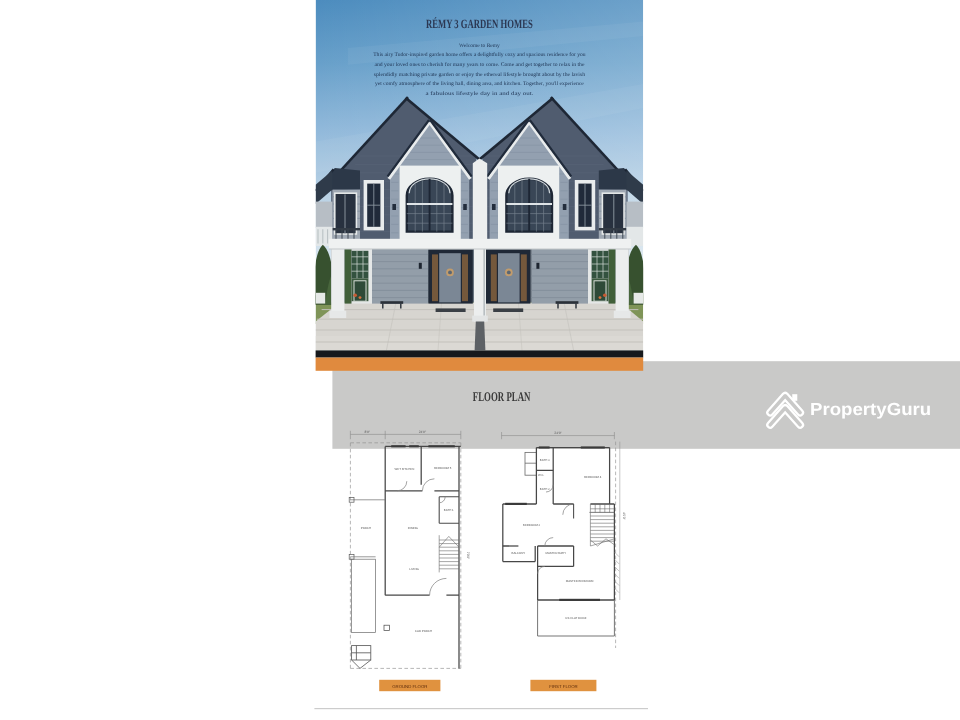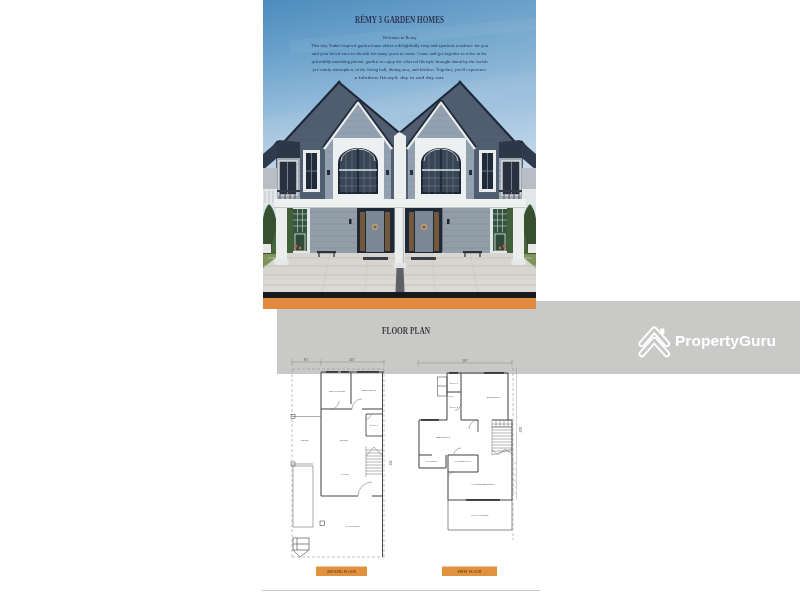--- a/index.html
+++ b/index.html
@@ -286,21 +286,21 @@
   <text x="399.5" y="71" textLength="174" lengthAdjust="spacingAndGlyphs">yet comfy atmosphere of the living hall, dining area, and kitchen. Together, you'll experience</text>
   <text x="399.5" y="79" textLength="90" lengthAdjust="spacingAndGlyphs">a fabulous lifestyle day in and day out.</text>
 </g>
 </svg>
 </div>
 
 <div class="abs" style="left:263px;top:292px;width:273px;height:5.5px;background:#17191d;"></div>
 
 <div class="abs" style="left:263px;top:297.5px;width:273px;height:11px;background:#e08a3e;"></div>
 
-<div class="abs" style="left:350px;top:320px;width:112px;height:20px;">
+<div class="abs" style="left:362px;top:320px;width:112px;height:20px;">
 <svg width="112" height="20" viewBox="0 0 112 20">
       <text x="56" y="14" text-anchor="middle" font-family="Liberation Serif, serif" font-weight="bold" font-size="11" fill="#3b3b3b" textLength="48" lengthAdjust="spacingAndGlyphs">FLOOR PLAN</text>
     </svg>
 </div>
 
 <div class="abs" style="left:636px;top:318px;width:150px;height:42px;text-align:right;">
 <svg width="150" height="42" viewBox="0 0 150 42">
 
   <g fill="none" stroke-linecap="round" stroke-linejoin="round">
     <rect x="24.2" y="10.5" width="4.2" height="5.5" fill="#ffffff" stroke="none"></rect>

